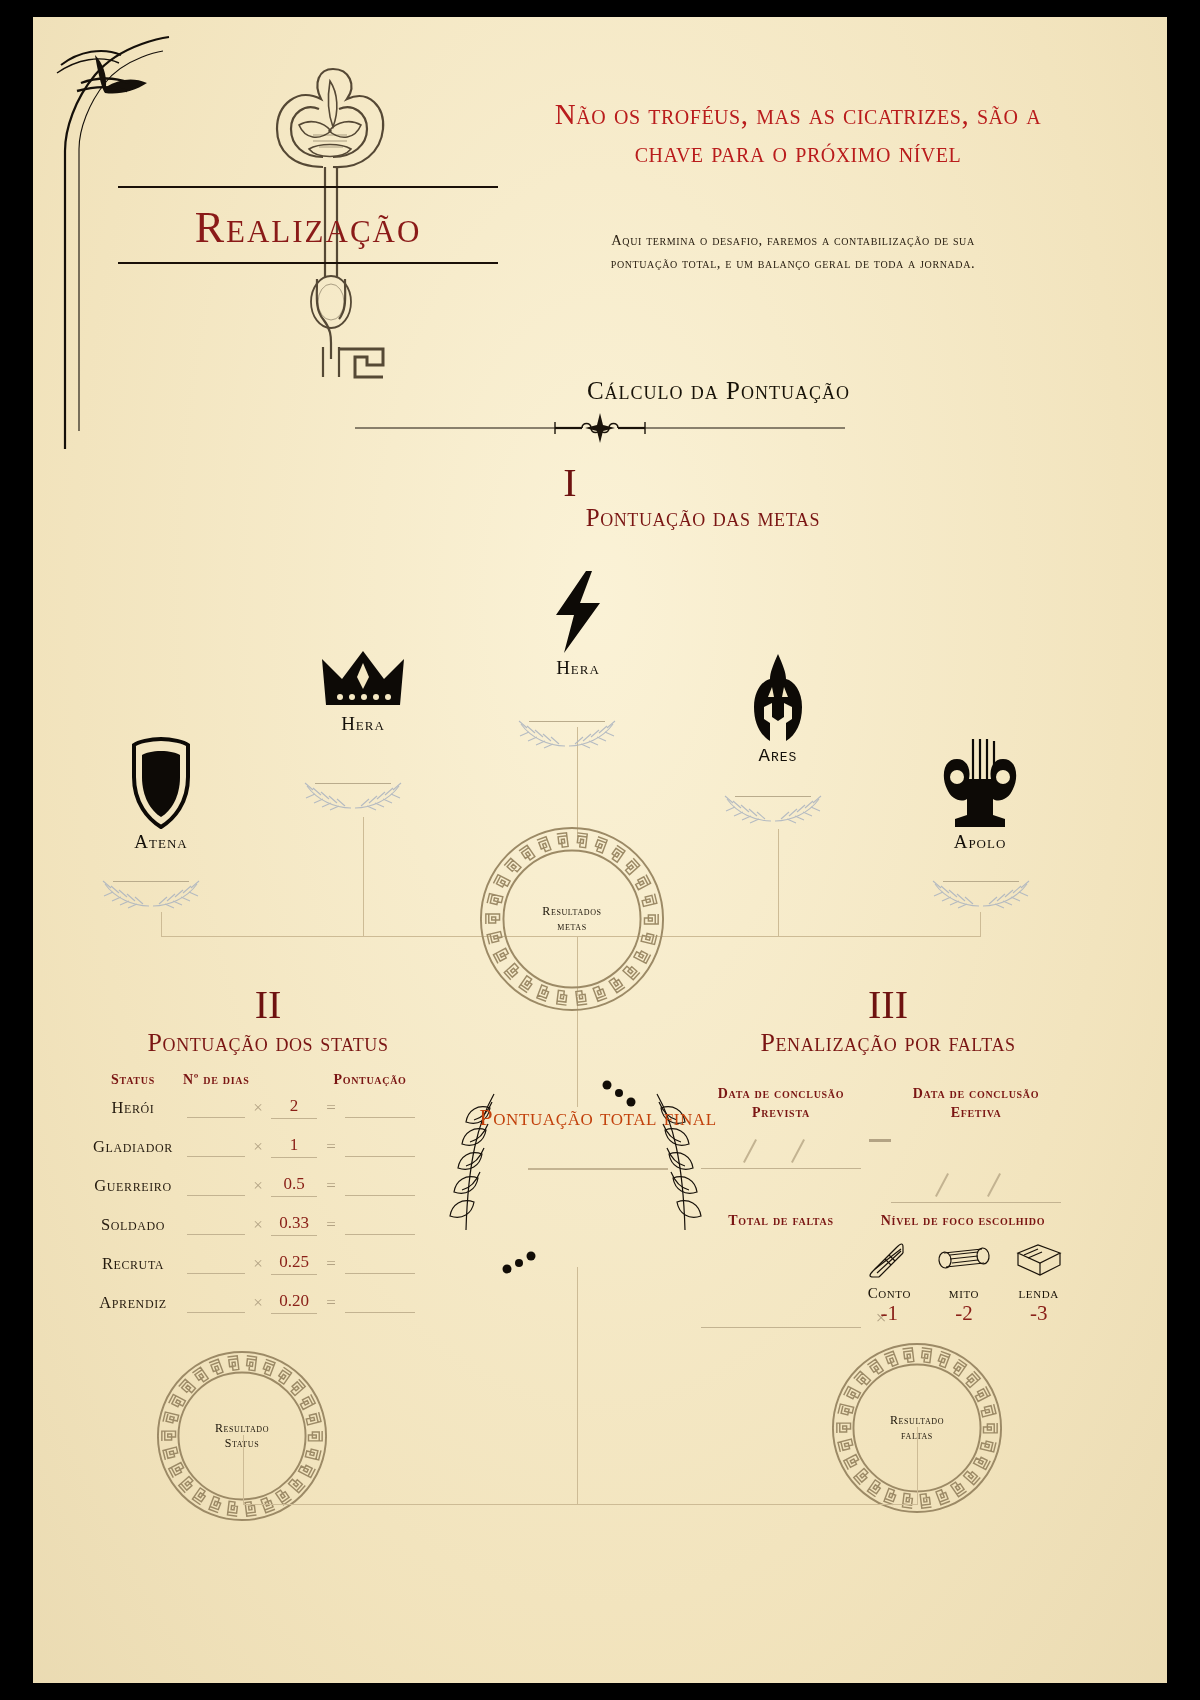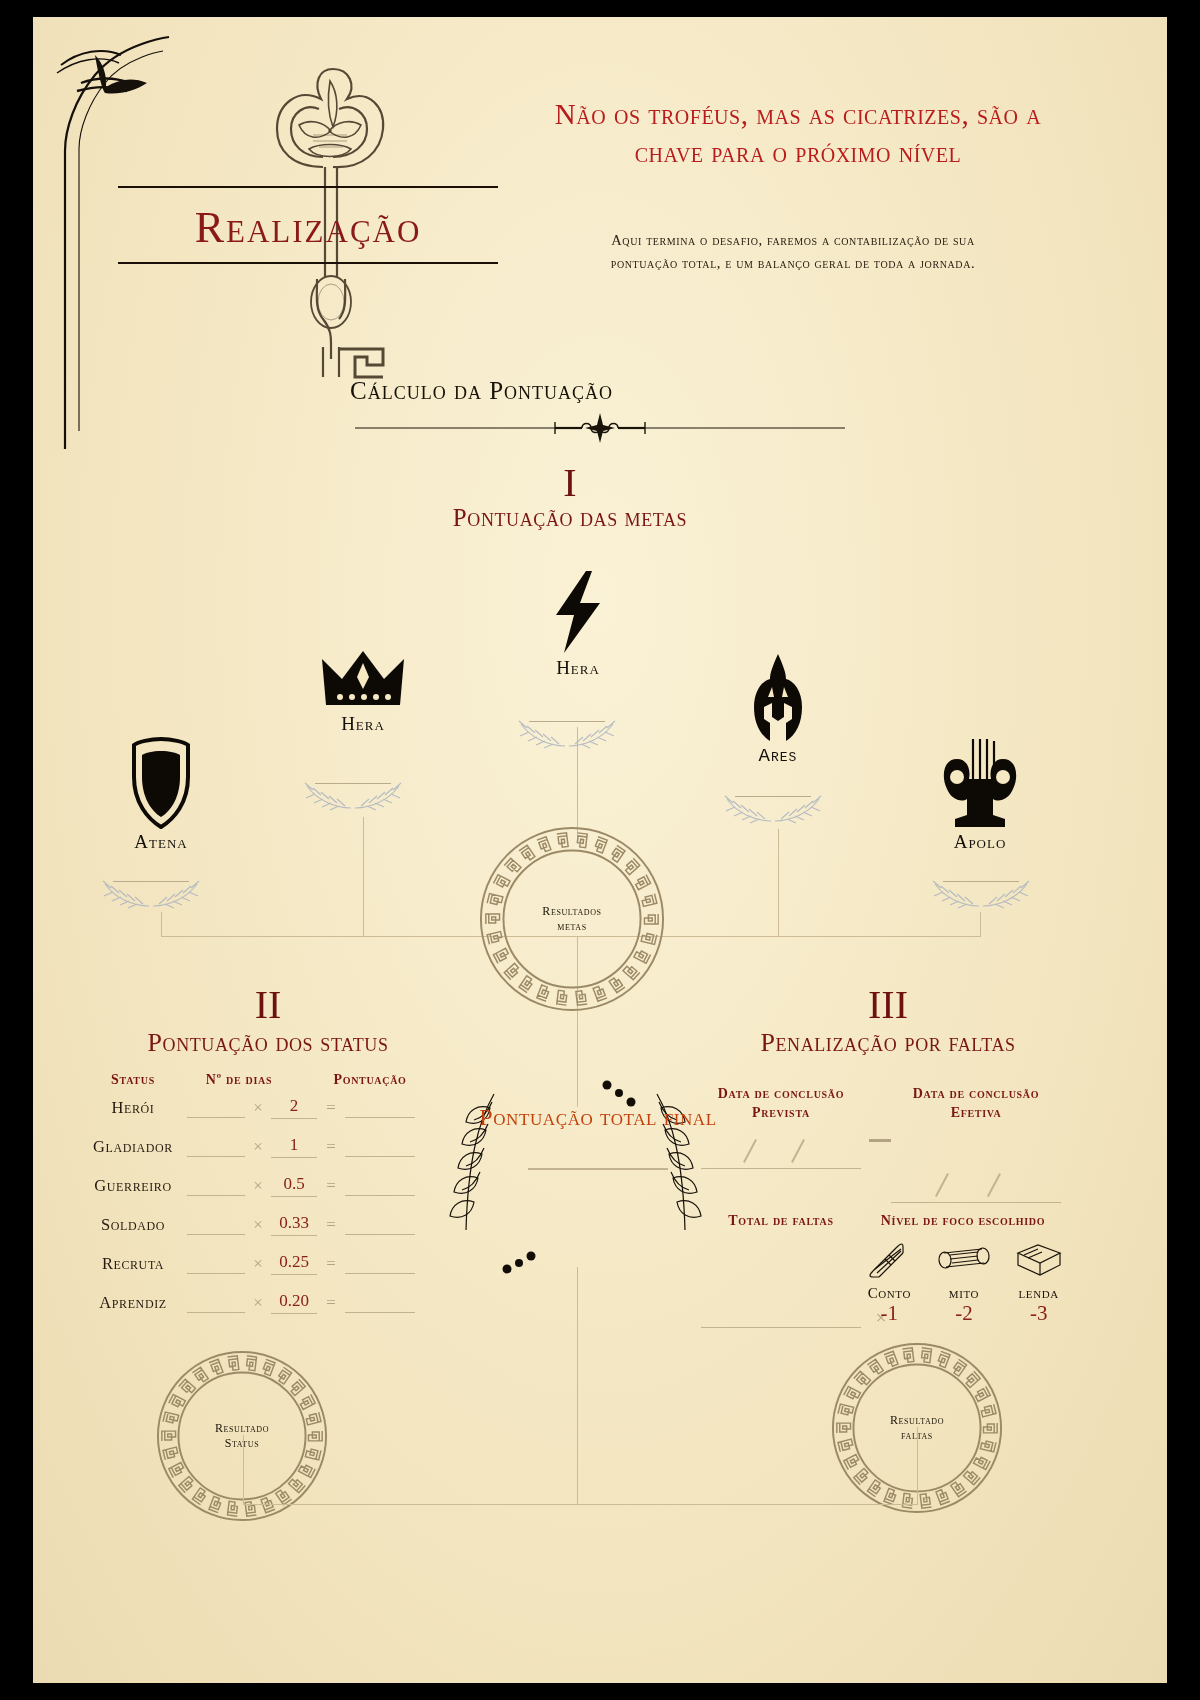--- a/index.html
+++ b/index.html
@@ -15,29 +15,29 @@
   .sc{ font-variant:small-caps; }
   #title-wrap{left:85px;top:140px;width:380px;text-align:center;margin-top:29px;}
   .hline{height:2px;background:#1a1008;}
   #title{font-size:44px;color:#8a1a18;letter-spacing:2px;line-height:1;padding:18px 0 12px;}
   #quote{left:505px;top:78px;width:520px;text-align:center;font-size:29px;color:#b91c1c;
          line-height:1.32;letter-spacing:.5px;}
   #sub{left:560px;top:212px;width:400px;text-align:center;font-size:14.5px;color:#2a2013;
        line-height:1.62;letter-spacing:.6px;}
 
   
-  #calc-t{left:317px;top:360px;width:500px;text-align:left;font-size:25px;color:#171208;letter-spacing:1px;}
+  #calc-t{left:317px;top:360px;width:500px;text-align:right;font-size:25px;color:#171208;letter-spacing:1px;}
   #calc-div{left:317px;top:396px;width:500px;height:30px;}
 
   
   .rom{color:#6e1210;font-size:40px;text-align:center;line-height:1;}
   .secname{color:#7a1513;font-size:25px;text-align:center;letter-spacing:.6px;line-height:1.1;}
 
   #s1-rom{left:337px;top:446px;width:400px;}
-  #s1-name{left:287px;top:487px;width:500px;}
+  #s1-name{left:287px;top:487px;width:500px;text-align:right;}
 
   #s2-rom{left:35px;top:968px;width:400px;}
   #s2-name{left:0px;top:1012px;width:470px;font-size:26px;}
 
   #s3-rom{left:655px;top:968px;width:400px;}
   #s3-name{left:625px;top:1012px;width:460px;font-size:26px;}
 
   
   .deity{text-align:center;width:130px;}
   .deity .nm{font-size:19px;color:#14100a;letter-spacing:1px;margin-top:2px;}
@@ -55,21 +55,21 @@
   
   .medal{position:absolute;border-radius:50%;}
   .medal .lbl{position:absolute;left:0;right:0;top:50%;transform:translateY(-50%);
                text-align:center;font-size:12px;color:#1b1409;line-height:1.25;letter-spacing:.6px;}
   .meander{position:absolute;inset:2px;border-radius:50%;}
 
   
   #stbl{left:50px;top:1055px;width:370px;}
   .thead{display:flex;font-size:14px;color:#7a1513;letter-spacing:.7px;font-weight:bold;}
   .thead .c1{width:100px;text-align:center;}
-  .thead .c2{width:112px;text-align:center;}
+  .thead .c2{width:112px;}
   .thead .c3{width:150px;text-align:center;}
   .srow{display:flex;align-items:center;height:39px;}
   .srow .nm{width:100px;text-align:center;font-size:16.5px;color:#241a0e;letter-spacing:.6px;}
   .srow .bl{width:58px;border-bottom:1.5px solid #c3b391;height:20px;margin-left:4px;}
   .srow .op{width:26px;text-align:center;font-size:17px;color:#b3a384;}
   .srow .mult{width:46px;text-align:center;font-size:17px;color:#8a2018;border-bottom:1.5px solid #c3b391;
                padding-bottom:2px;}
   .srow .eq{width:28px;text-align:center;font-size:17px;color:#b3a384;}
   .srow .res{width:70px;border-bottom:1.5px solid #c3b391;height:20px;}
 

